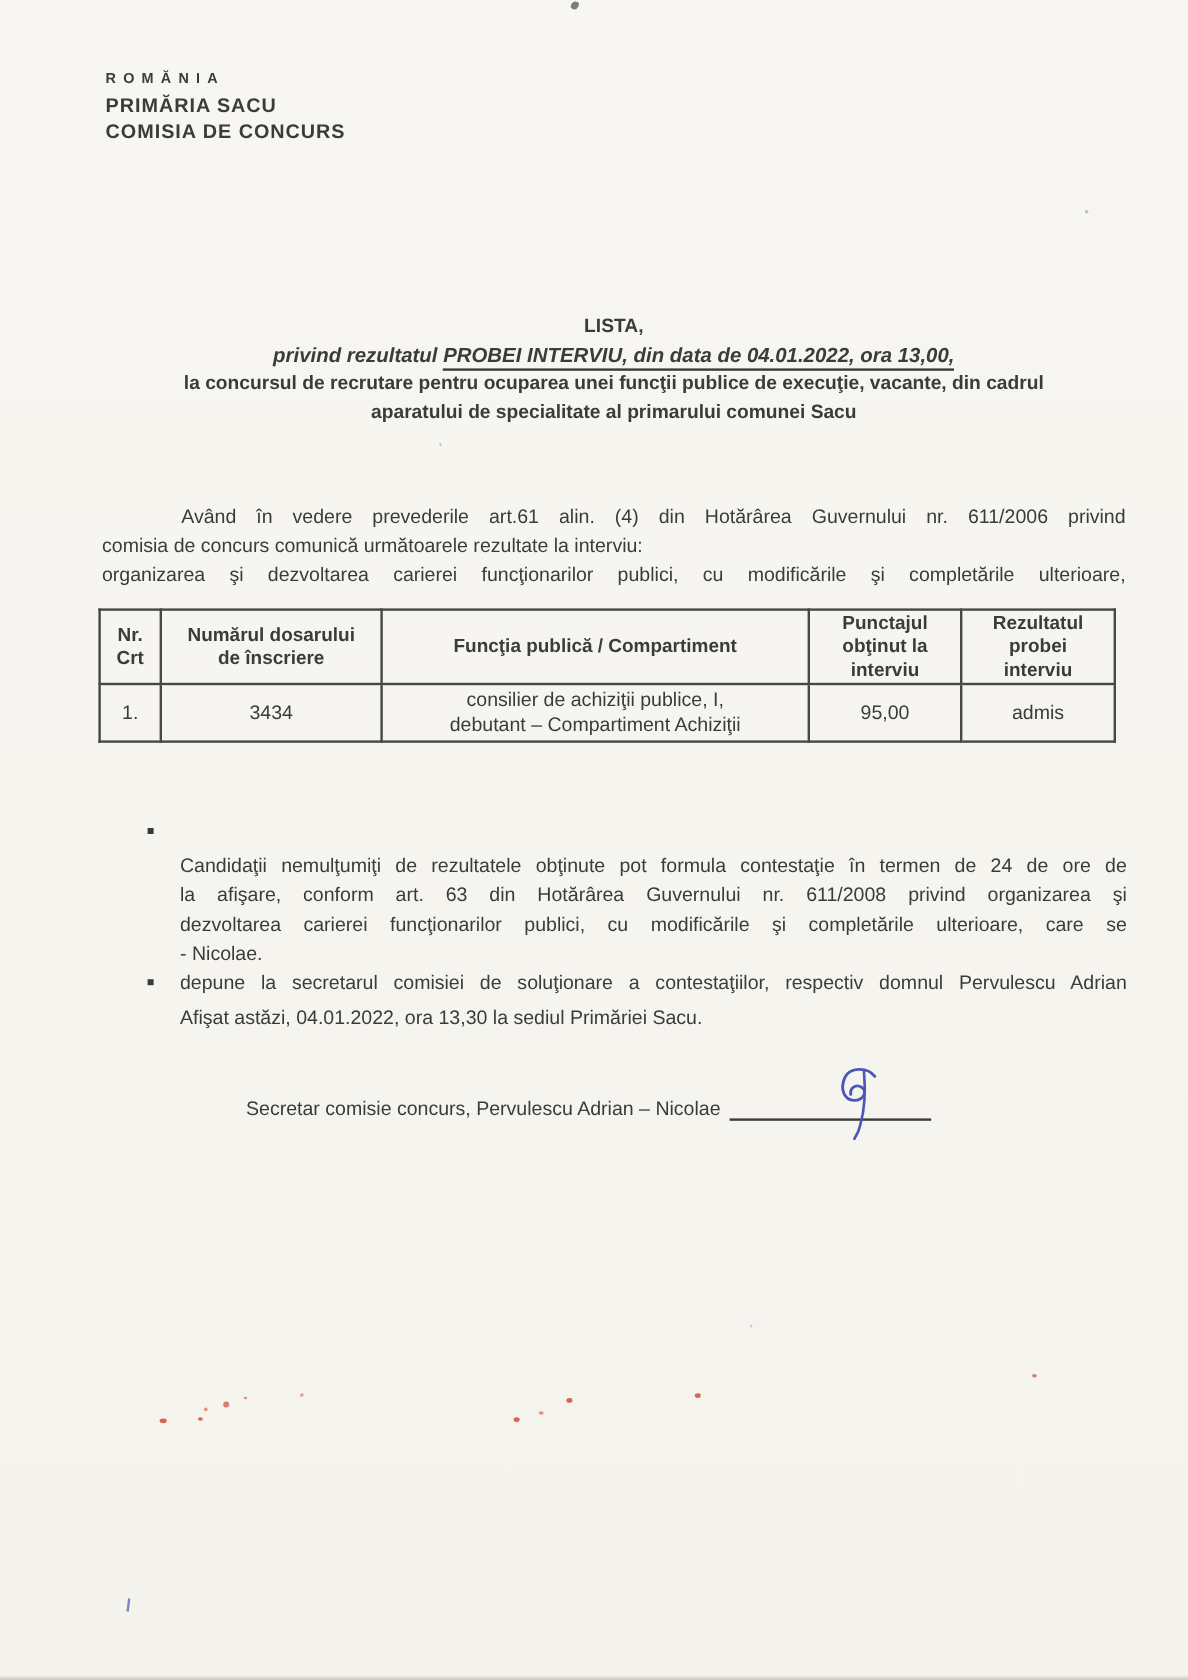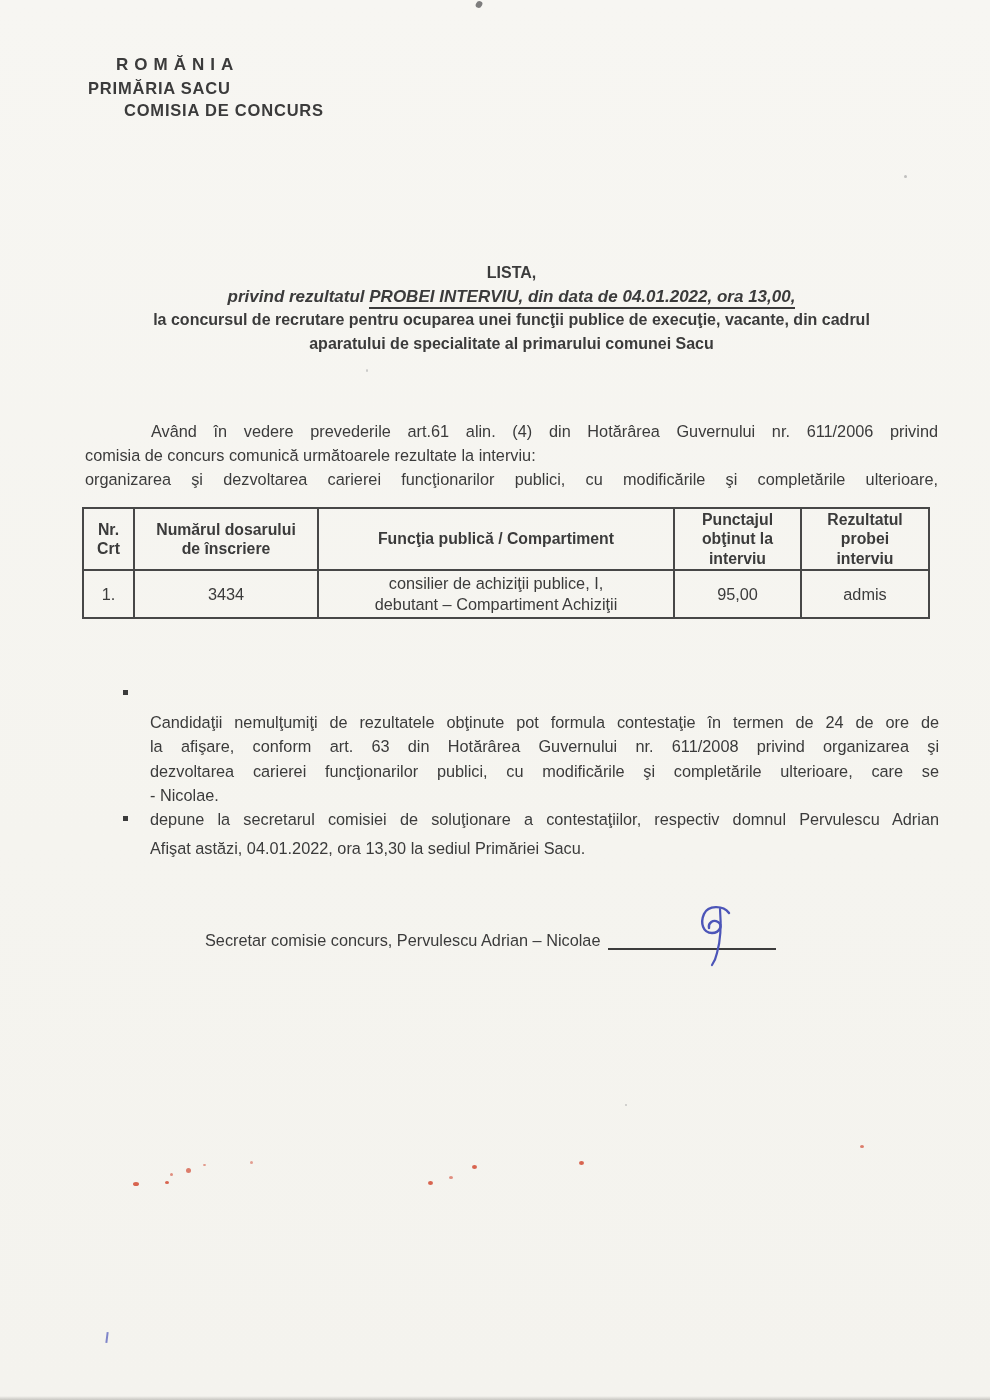--- a/index.html
+++ b/index.html
@@ -6,23 +6,23 @@
   .page {
     position:relative; width:990px; height:1400px; margin:0 auto;
     background:#f6f5f1;
     background-image:linear-gradient(180deg,#f7f6f2 0%, #f5f4ef 60%, #f4f3ee 100%);
     font-family:"Liberation Sans", sans-serif;
     color:#3b3b3b;
     overflow:hidden;
   }
   
   .letterhead { position:absolute; left:88px; top:54px; font-weight:bold; line-height:22.5px; }
-  .lh-country { font-size:17px; letter-spacing:6px;margin-left:28px; }
+  .lh-country { font-size:12px; letter-spacing:6px; }
   .lh-inst    { font-size:16.5px; letter-spacing:0.8px; }
-  .lh-comm    { font-size:16.5px; letter-spacing:0.8px;margin-left:36px; }
+  .lh-comm    { font-size:16.5px; letter-spacing:0.8px; }
 
   
   .title-block { position:absolute; left:85px; top:261px; width:853px; text-align:center; font-weight:bold; line-height:23.5px; font-size:16px; }
   .title-l2 { font-style:italic; font-size:17px; }
   .title-underline { border-bottom:2px solid #3b3b3b; padding-bottom:1px; }
 
   
   .intro { position:absolute; left:85px; top:419px; width:853px; font-size:16.3px; line-height:24px; }
   .jline { text-align:justify; text-align-last:justify; }
   .jline.first { text-indent:66px; }
@@ -38,21 +38,21 @@
   td.c2 { white-space:pre-line; line-height:21.5px; }
 
   
   .note { position:absolute; left:122px; width:817px; }
   .note .marker { position:absolute; left:1px; top:8px; width:5px; height:5px; background:#3b3b3b; }
   .note .btext { margin-left:28px; width:789px; font-size:16.3px; line-height:24.3px;margin-top:28px; }
   .note1 { top:682px; }
   .note2 { top:808px; }
 
   
-  .sigrow { position:absolute; left:205px; top:915px; font-size:16.3px; white-space:nowrap;margin-top:16px; }
+  .sigrow { position:absolute; left:205px; top:915px; font-size:16.3px; white-space:nowrap; }
   .sigline { display:inline-block; width:168px; height:17px; border-bottom:2px solid #3c3c3c; margin-left:8px; vertical-align:bottom; }
   .sig-svg { position:absolute; left:488px; top:-28px; width:46px; height:66px; }
 
   
   .artifact { position:absolute; pointer-events:none; }
   .speck-top { left:476px; top:1px; width:6px; height:7px; background:#707070; border-radius:60% 40% 55% 45%; transform:rotate(28deg); opacity:.9; }
   .red { background:#d24a33; border-radius:50%; opacity:.85; }
   .r1 { left:133px; top:1182px; width:6px; height:4px; }
   .r2 { left:165px; top:1181px; width:4px; height:3px; }
   .r3 { left:186px; top:1168px; width:5px; height:5px; opacity:.7; }

